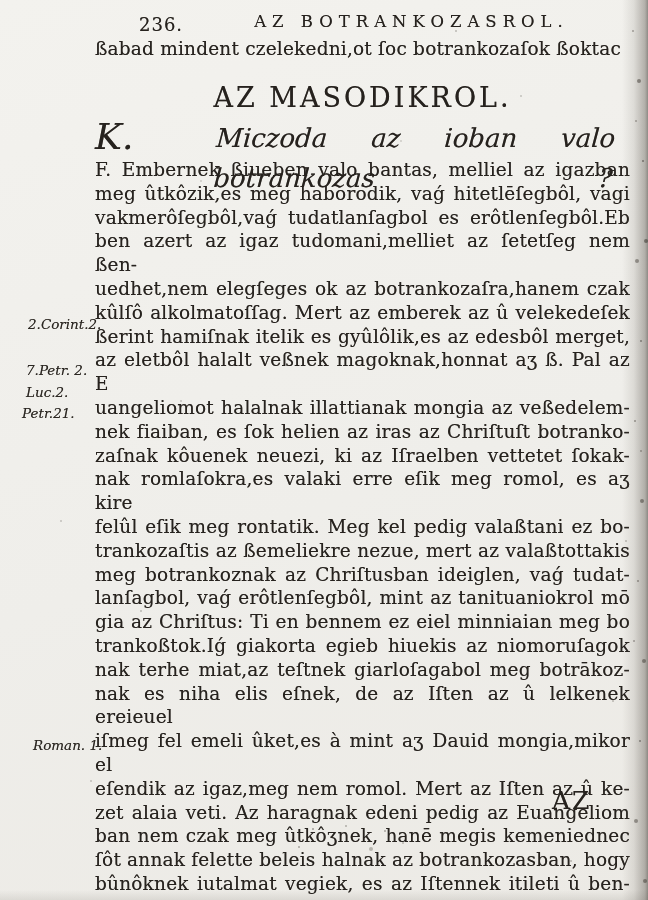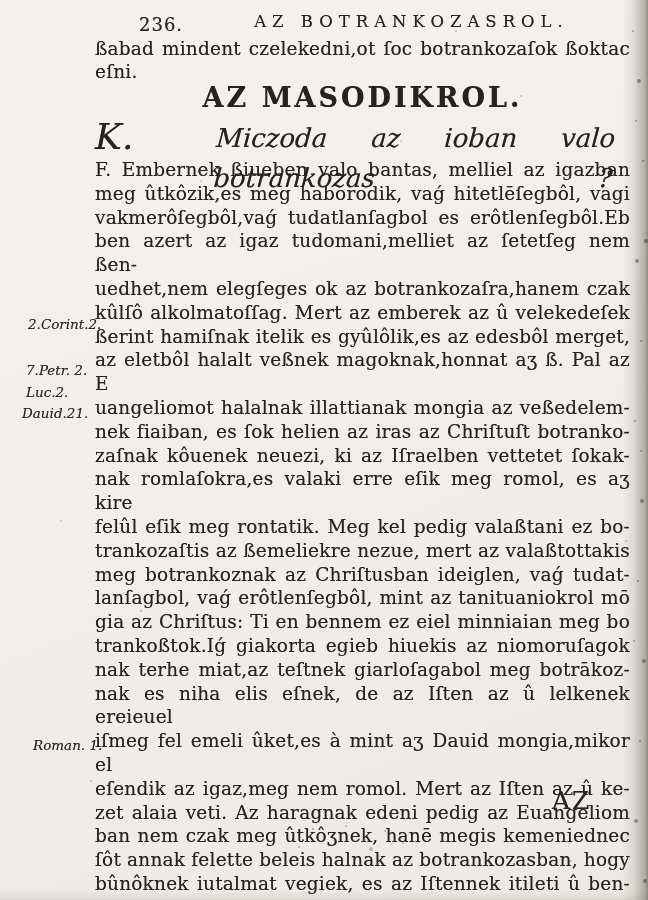--- a/index.html
+++ b/index.html
@@ -9,21 +9,21 @@
     background:linear-gradient(160deg,#f3f2ee 0%,#efeeea 55%,#eceae5 100%);
     overflow:hidden;
     font-family:"DejaVu Serif","Liberation Serif",serif;
     color:#26221e;
   }
   .col{position:absolute;left:95px;width:535px;}
   .header{top:12px;height:26px;margin-left:44px;}
   .pagenum{position:absolute;left:0;top:2px;font-size:18px;letter-spacing:1px;}
   .running{display:block;text-align:center;font-size:16.5px;letter-spacing:6px;padding-left:10px;}
   .intro{top:38px;font-size:18.5px;line-height:22.5px;letter-spacing:.2px;}
-  .sechead{top:82px;text-align:center;font-size:27px;letter-spacing:3px;font-weight:bold;}
+  .sechead{top:82px;text-align:center;font-size:27px;letter-spacing:3px;}
   .qrow{top:118px;display:flex;align-items:flex-start;}
   .qmark{width:120px;font-size:36px;font-style:italic;line-height:38px;}
   .qtext{flex:1;font-size:26px;font-style:italic;line-height:40px;
          text-align:justify;text-align-last:justify;padding-right:16px;
          transform:skewX(-4deg);}
   .answer{top:158px;font-size:18.5px;line-height:23.8px;letter-spacing:.2px;}
   .lines .tline{text-align:justify;text-align-last:justify;white-space:normal;}
   .lines .tline:last-child{text-align-last:left;}
   .mnote{position:absolute;left:22px;width:72px;font-size:13.5px;font-style:italic;
          line-height:15px;color:#2b2722;}
@@ -68,21 +68,20 @@
 
 <div class="page">
 
   <div class="col header txt">
     <span class="pagenum">236.</span>
     <span class="running">AZ BOTRANKOZASROL.</span>
   </div>
 
   <div class="col intro lines txt">
       <div class="tline">ßabad mindent czelekedni,ot ſoc botrankozaſok ßoktac</div>
-      <div class="tline">eſni.</div>
     </div>
 
   <div class="col sechead txt">AZ MASODIKROL.</div>
 
   <div class="col qrow txt">
     <span class="qmark">K.</span>
     <span class="qtext">Miczoda az ioban valo botrankozas ?</span>
   </div>
 
   <div class="col answer lines txt">
@@ -111,21 +110,21 @@
       <div class="tline">zet alaia veti. Az haragnak edeni pedig az Euangeliom</div>
       <div class="tline">ban nem czak meg ûtkôʒnek,  hanē megis kemeniednec</div>
       <div class="tline">ſôt annak felette beleis halnak az botrankozasban, hogy</div>
       <div class="tline">bûnôknek iutalmat vegiek, es az Iſtennek itileti û ben-</div>
       <div class="tline">nek meg ielenteſſek,</div>
     </div>
 
   <div class="mnote mn1 txt">2.Corint.2.</div>
   <div class="mnote mn2 txt">7.Petr. 2.</div>
   <div class="mnote mn3 txt">Luc.2.</div>
-  <div class="mnote mn4 txt">Dauid.21.</div>
+  <div class="mnote mn4 txt">Petr.21.</div>
   <div class="mnote mn5 txt">Roman. 1.</div>
 
   <div class="catchword txt">AZ</div>
 
   <div class="noise"></div>
   <div class="noise2"></div>
   <div class="edge-right"></div>
   <div class="edge-bottom"></div>
 </div>
 

